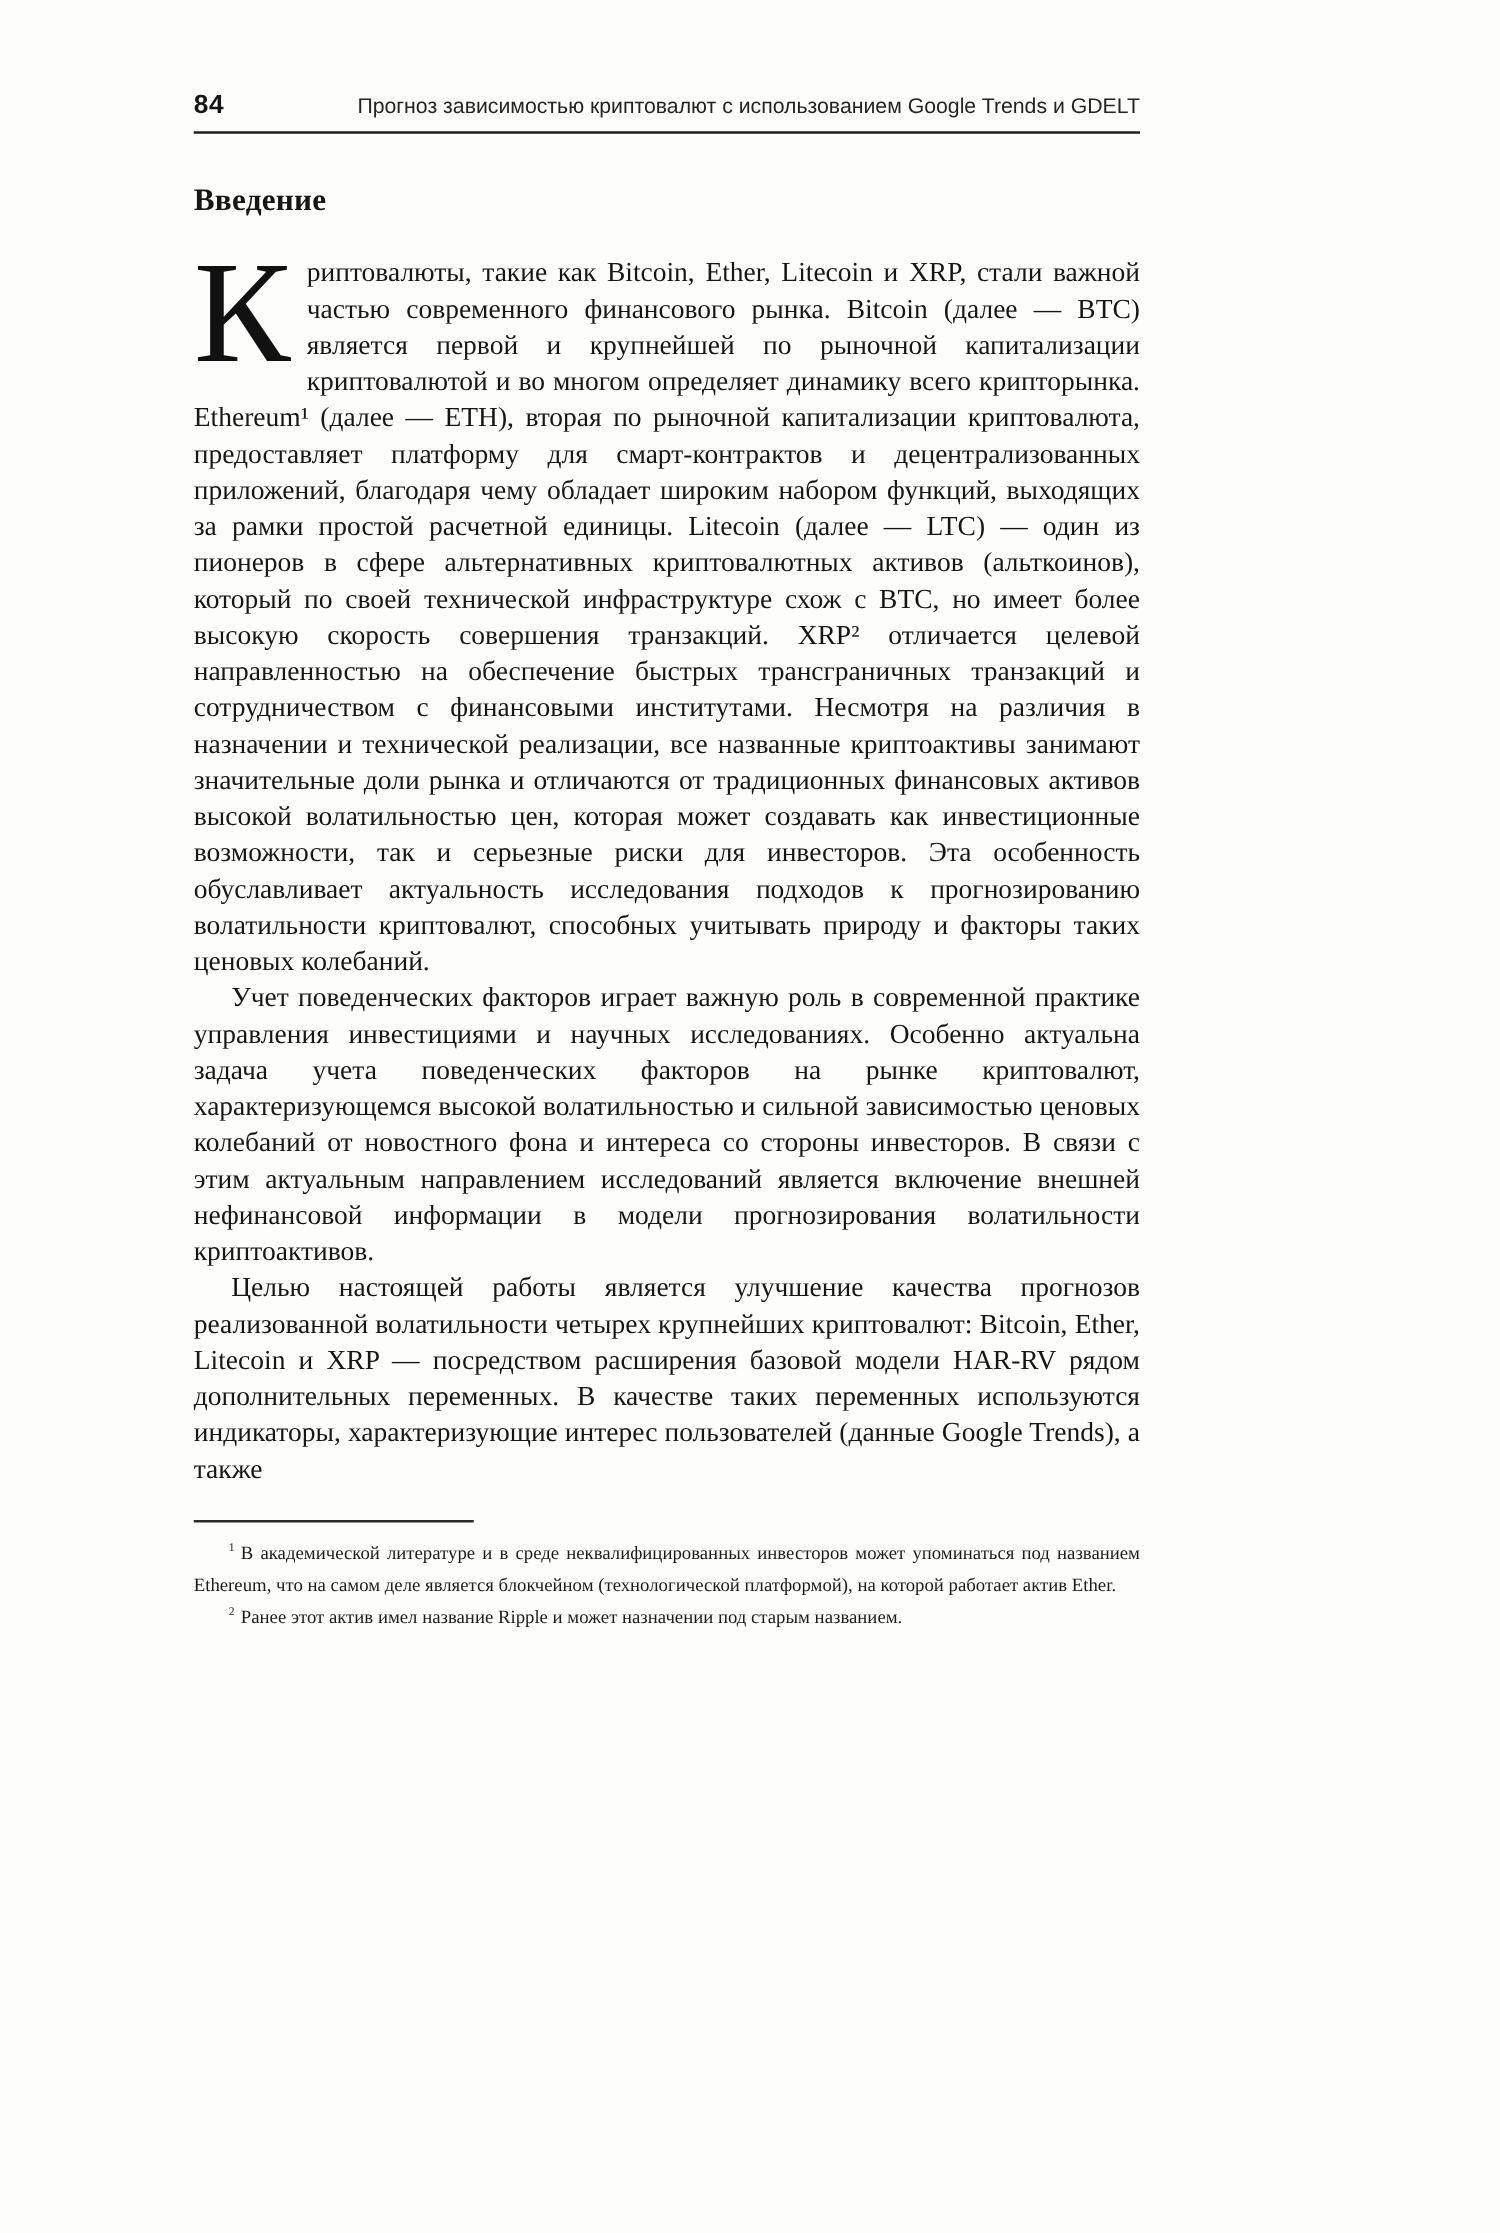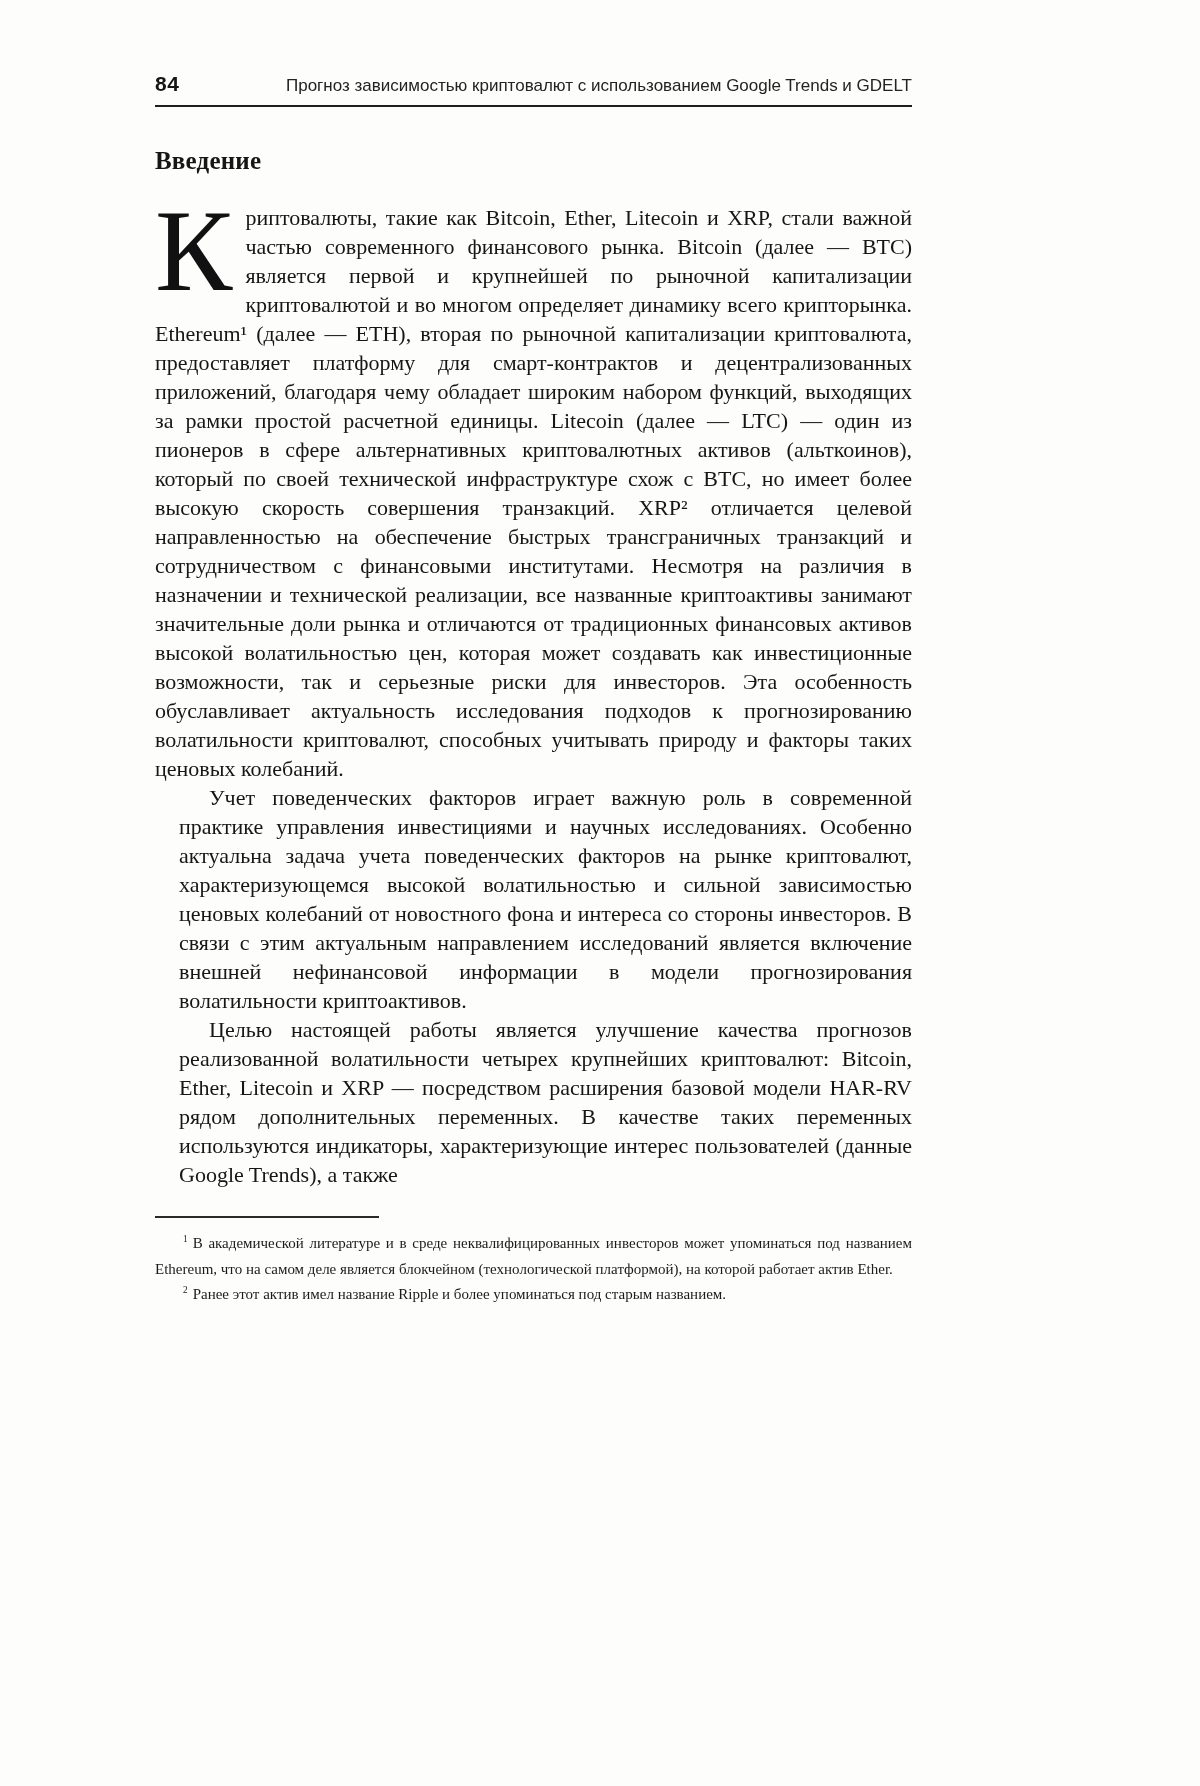--- a/index.html
+++ b/index.html
@@ -49,21 +49,21 @@
   }
   
   .para {
     font-size: 22px;
     line-height: 29px;
     text-align: justify;
     margin: 0;
     hyphens: auto;
     -webkit-hyphens: auto;
   }
-  .para.indent { text-indent: 30px; margin-left: 24px; }
+  .para.indent { text-indent: 30px; }
   .dropcap {
     float: left;
     font-size: 116px;
     line-height: 86px;
     font-weight: 400;
     margin: 5px 13px 0 0;
     color: #111;
   }
   
   .footnote-rule {
@@ -104,17 +104,17 @@
     <p class="para"><span class="dropcap">К</span><span>риптовалюты, такие как Bitcoin, Ether, Litecoin и XRP, стали важной частью современного финансового рынка. Bitcoin (далее — BTC) является первой и крупнейшей по рыночной капитализации криптовалютой и во многом определяет динамику всего крипторынка. Ethereum¹ (далее — ETH), вторая по рыночной капитализации криптовалюта, предоставляет платформу для смарт-контрактов и децентрализованных приложений, благодаря чему обладает широким набором функций, выходящих за рамки простой расчетной единицы. Litecoin (далее — LTC) — один из пионеров в сфере альтернативных криптовалютных активов (альткоинов), который по своей технической инфраструктуре схож с BTC, но имеет более высокую скорость совершения транзакций. XRP² отличается целевой направленностью на обеспечение быстрых трансграничных транзакций и сотрудничеством с финансовыми институтами. Несмотря на различия в назначении и технической реализации, все названные криптоактивы занимают значительные доли рынка и отличаются от традиционных финансовых активов высокой волатильностью цен, которая может создавать как инвестиционные возможности, так и серьезные риски для инвесторов. Эта особенность обуславливает актуальность исследования подходов к прогнозированию волатильности криптовалют, способных учитывать природу и факторы таких ценовых колебаний.</span></p>
 
     <p class="para indent">Учет поведенческих факторов играет важную роль в современной практике управления инвестициями и научных исследованиях. Особенно актуальна задача учета поведенческих факторов на рынке криптовалют, характеризующемся высокой волатильностью и сильной зависимостью ценовых колебаний от новостного фона и интереса со стороны инвесторов. В связи с этим актуальным направлением исследований является включение внешней нефинансовой информации в модели прогнозирования волатильности криптоактивов.</p>
 
     <p class="para indent">Целью настоящей работы является улучшение качества прогнозов реализованной волатильности четырех крупнейших криптовалют: Bitcoin, Ether, Litecoin и XRP — посредством расширения базовой модели HAR-RV рядом дополнительных переменных. В качестве таких переменных используются индикаторы, характеризующие интерес пользователей (данные Google Trends), а также</p>
 
     <div class="footnote-rule"></div>
 
     <section class="footnotes">
       <p class="footnote"><sup>1</sup><span>В академической литературе и в среде неквалифицированных инвесторов может упоминаться под названием Ethereum, что на самом деле является блокчейном (технологической платформой), на которой работает актив Ether.</span></p>
-      <p class="footnote"><sup>2</sup><span>Ранее этот актив имел название Ripple и более упоминаться под старым названием.</span></p>
+      <p class="footnote"><sup>2</sup><span>Ранее этот актив имел название Ripple и может назначении под старым названием.</span></p>
     </section>
   </main>
 
 </div>
 
 </body></html>

